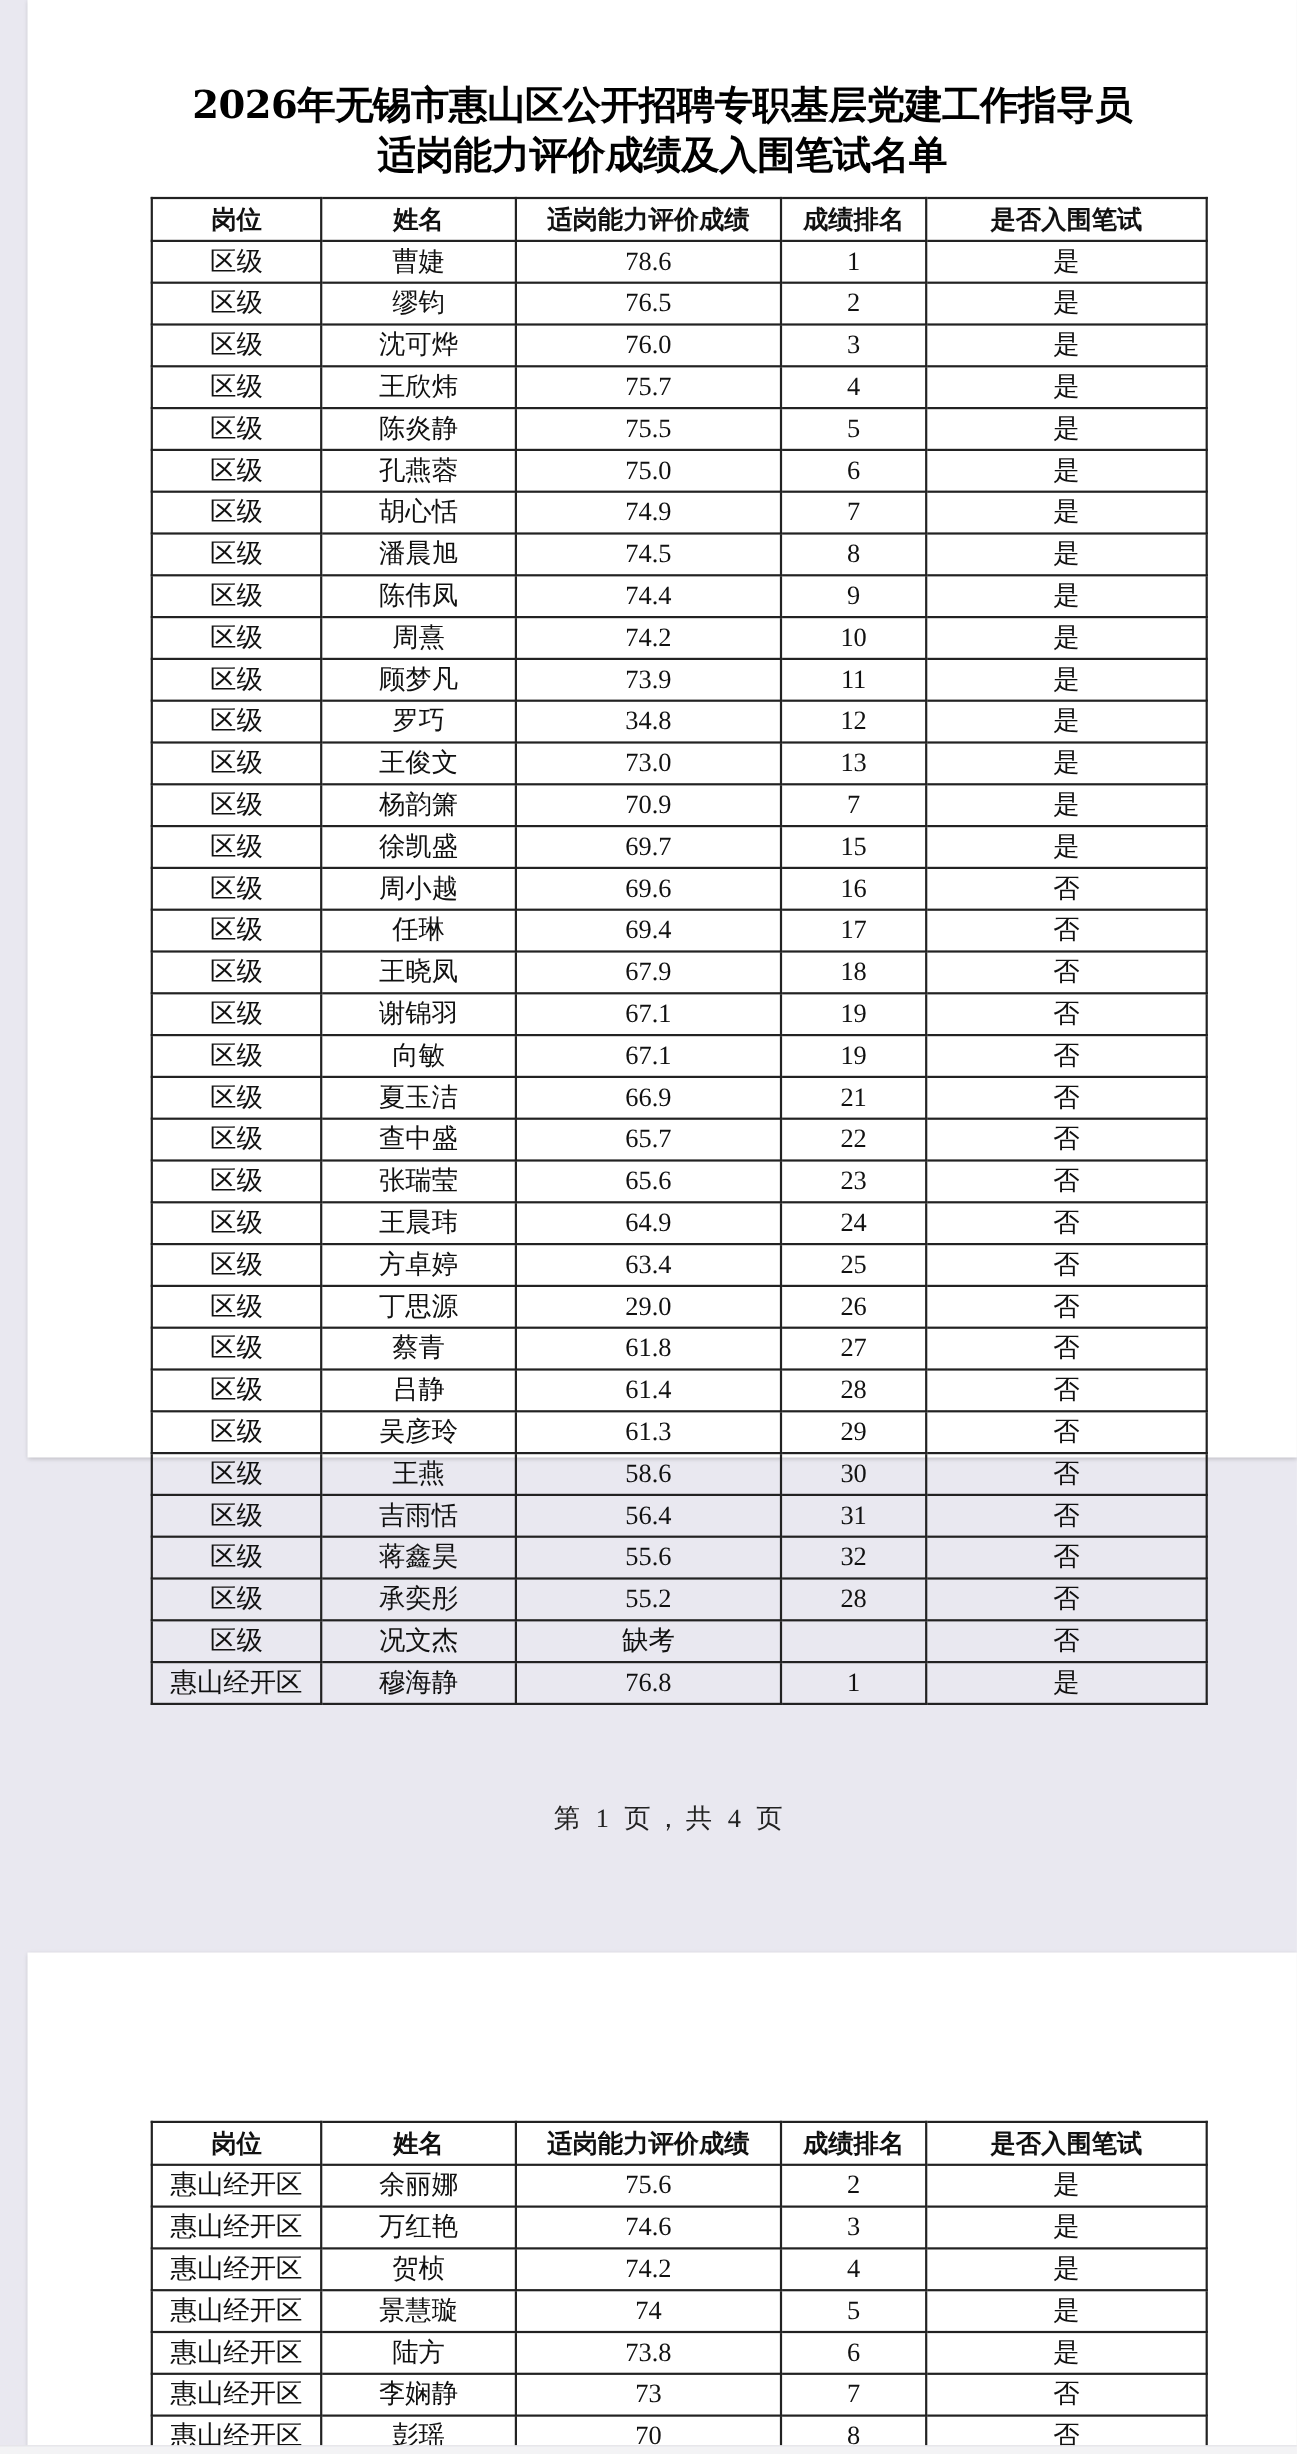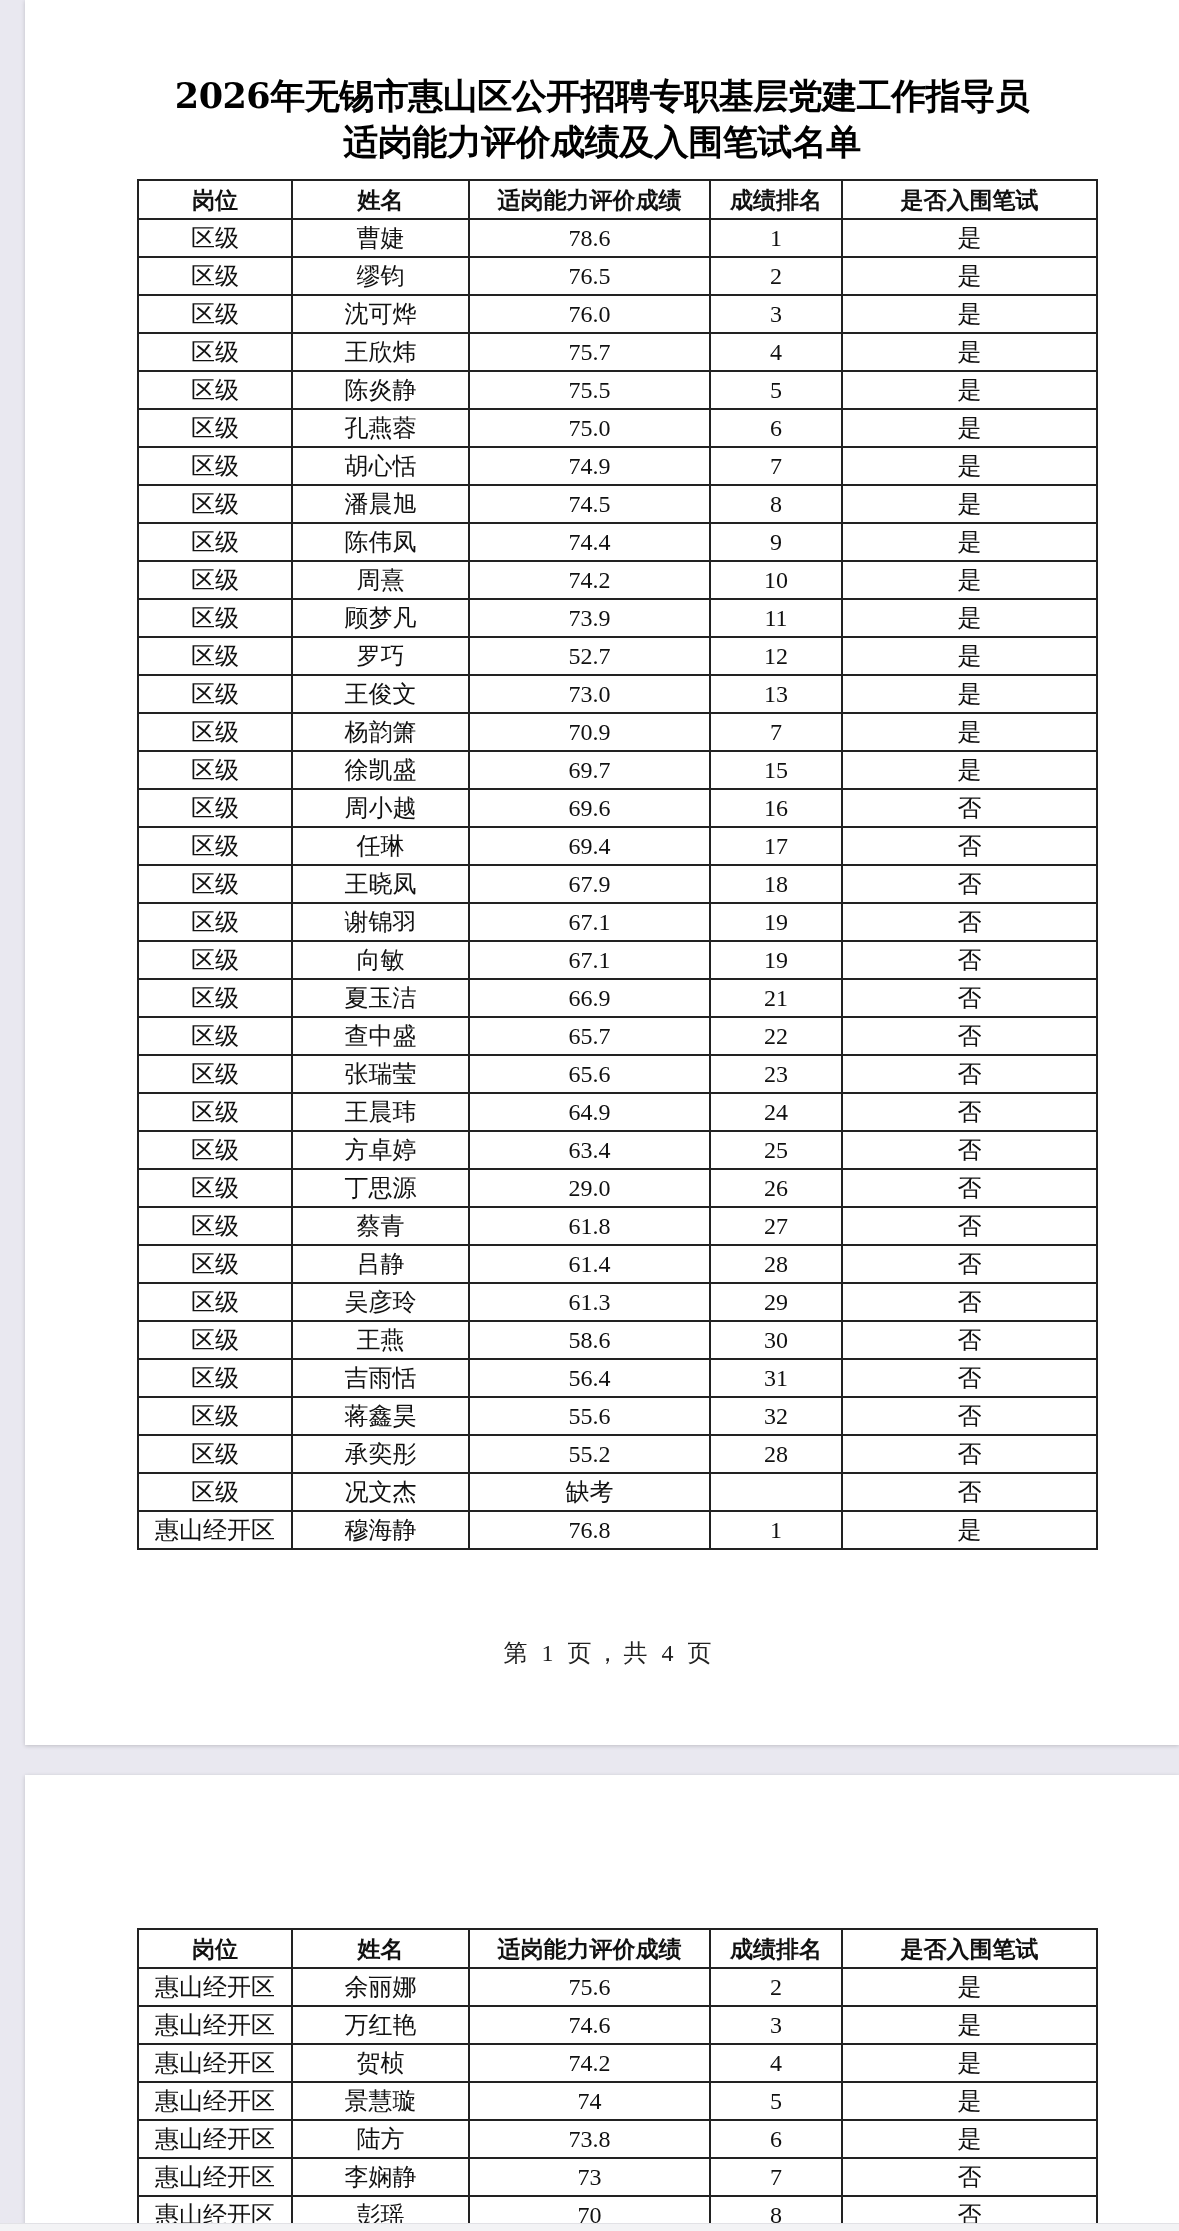--- a/index.html
+++ b/index.html
@@ -6,21 +6,21 @@
   body {
     width:1179px; height:2231px; position:relative; overflow:hidden;
     background:#e9e8f0;
     font-family: "Liberation Serif", "DejaVu Serif", serif;
     color:#111;
   }
   .page {
     position:absolute; left:25px; right:0; background:#fff;
     box-shadow: 0 1px 4px rgba(0,0,0,0.18);
   }
-  #page1 { top:0; height:1745px; }
+  #page1 { top:0; height:1325px; }
   #page2 { top:1775px; height:470px; }
   .title {
     position:absolute; left:0; right:0; text-align:center;
     font-family: "DejaVu Serif", "Liberation Serif", serif;
     font-weight:bold; font-size:35px; line-height:40px; color:#000;
     letter-spacing:-0.5px;
   }
   #title1 { top:76px; }
   #title2 { top:122px; }
   table.grid {
@@ -147,21 +147,21 @@
         <tr>
           <td>区级</td>
           <td>顾梦凡</td>
           <td>73.9</td>
           <td>11</td>
           <td>是</td>
         </tr>
         <tr>
           <td>区级</td>
           <td>罗巧</td>
-          <td>52.7</td>
+          <td>34.8</td>
           <td>12</td>
           <td>是</td>
         </tr>
         <tr>
           <td>区级</td>
           <td>王俊文</td>
           <td>73.0</td>
           <td>13</td>
           <td>是</td>
         </tr>

